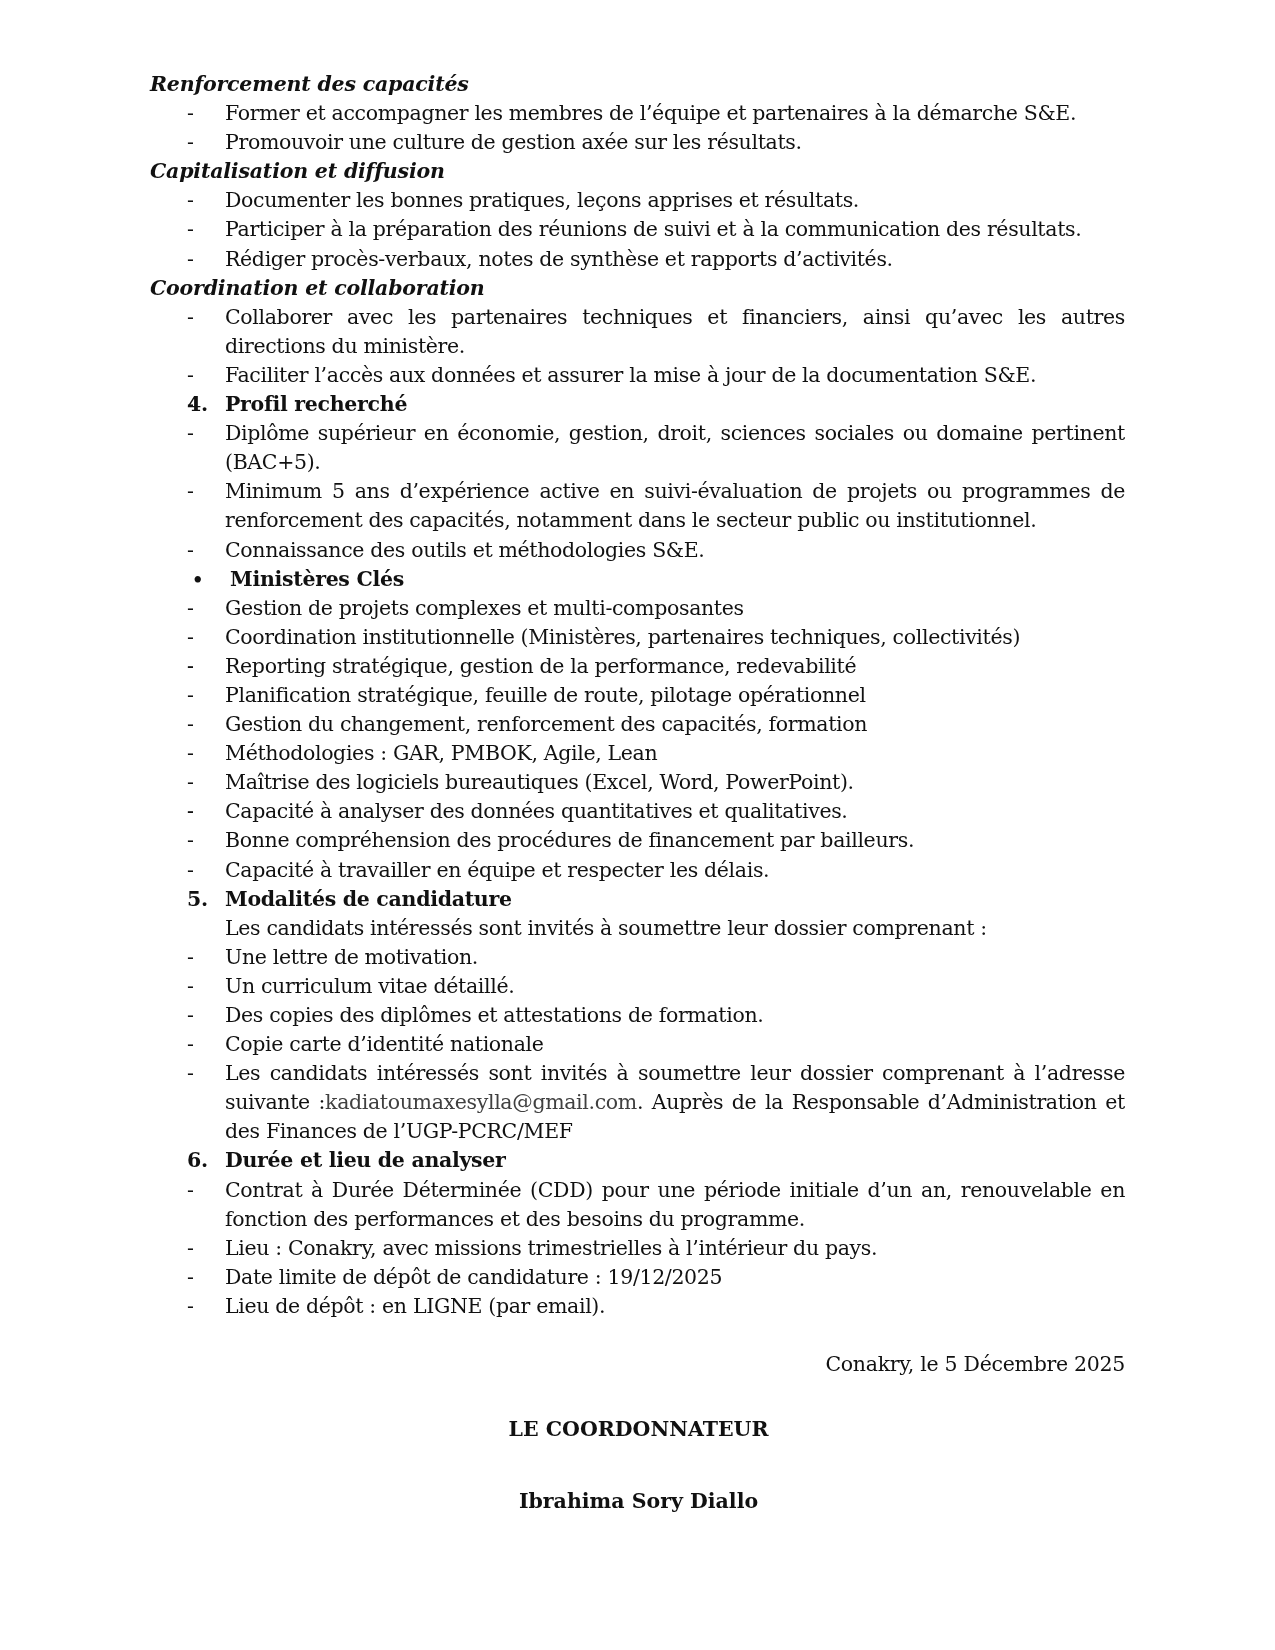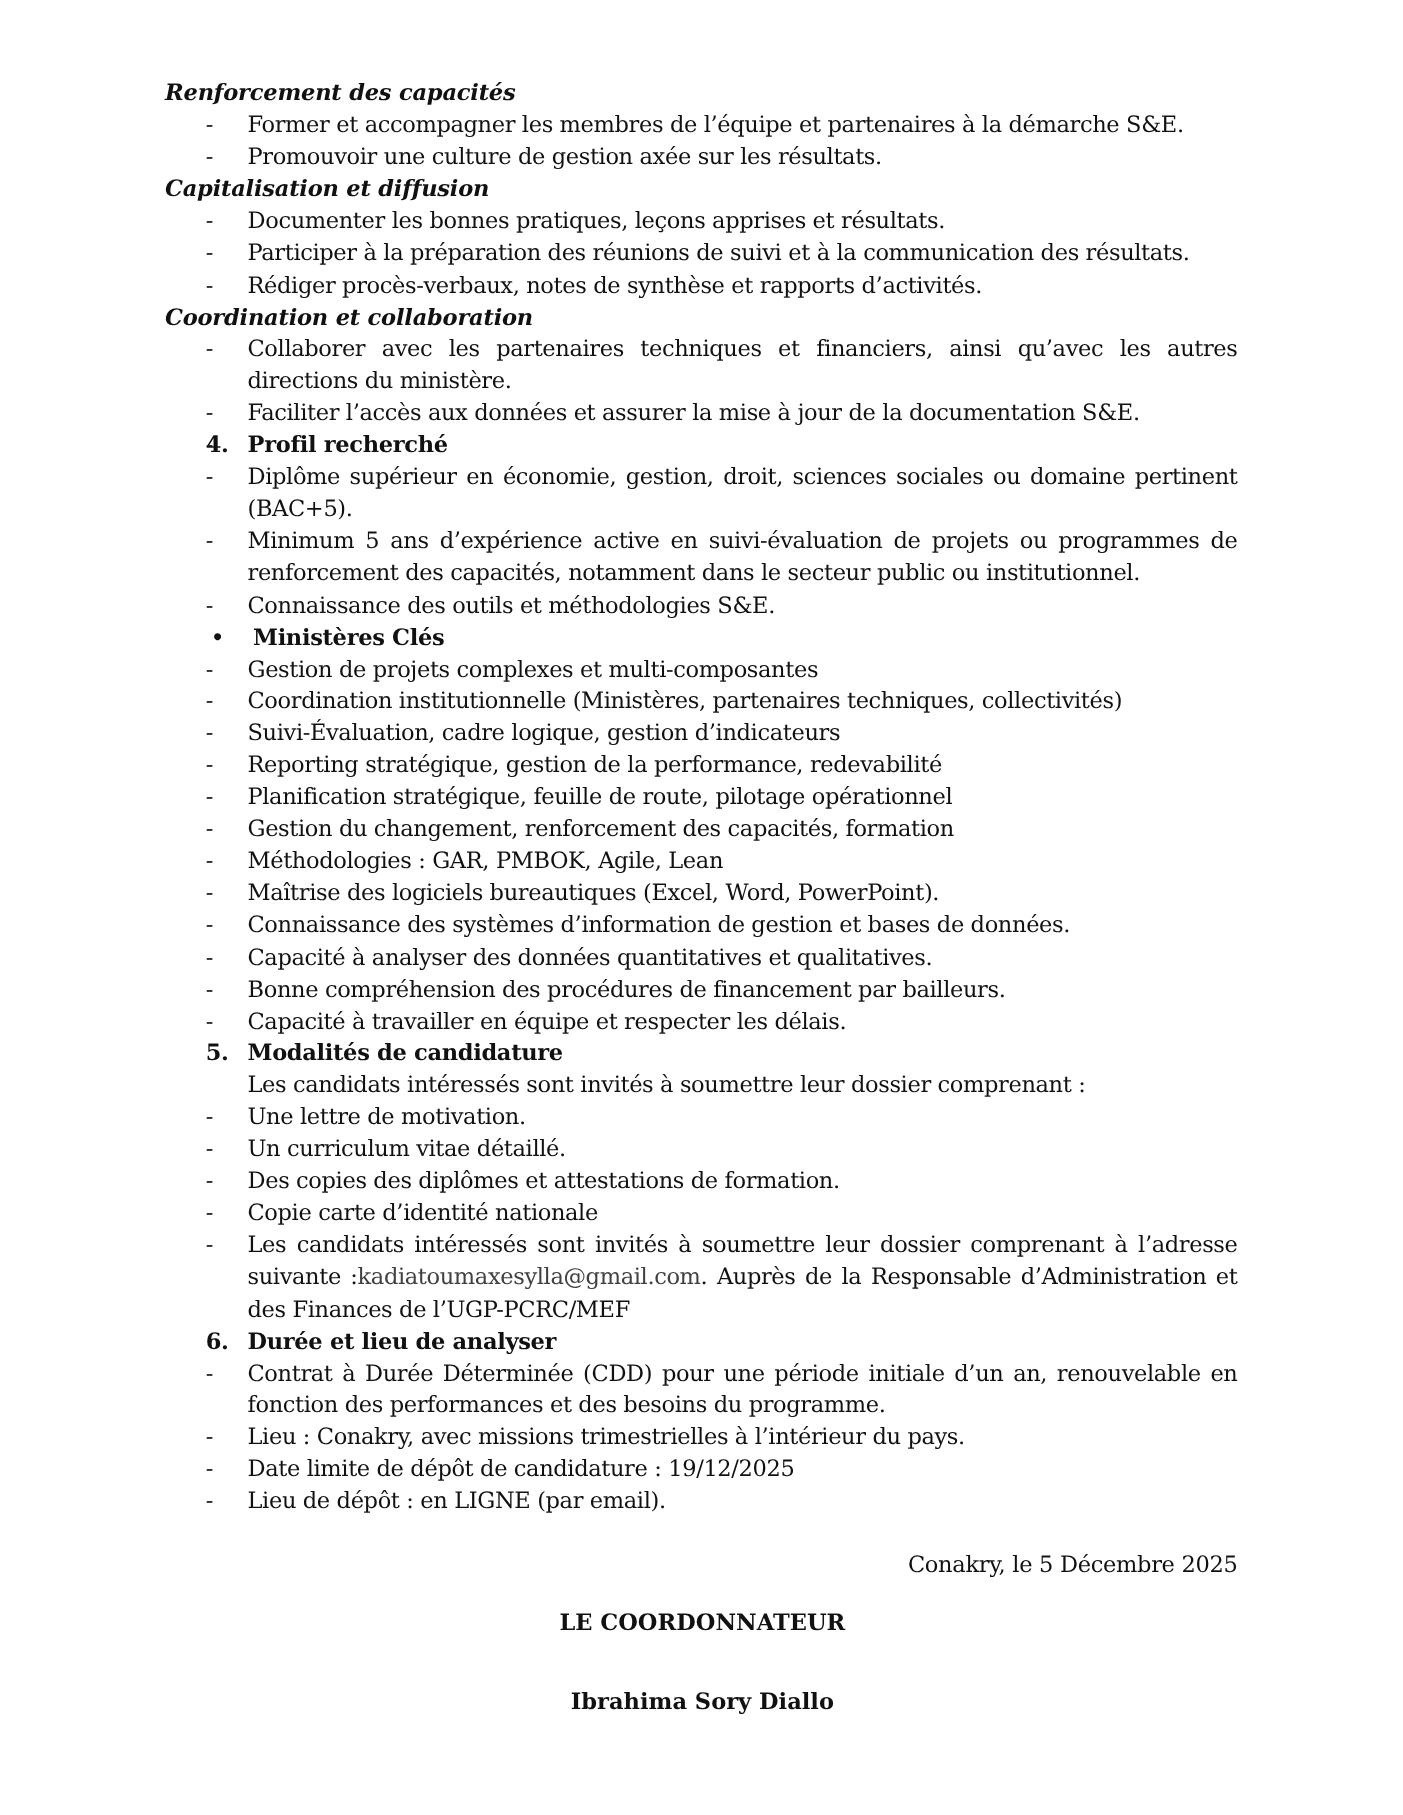--- a/index.html
+++ b/index.html
@@ -72,21 +72,21 @@
       text-decoration: none;
     }
     .date-line {
       text-align: right;
       margin-top: 29px;
       letter-spacing: -0.3px;
     }
     .sign-title {
       text-align: center;
       font-weight: bold;
-      margin-top: 24px;
+      margin-top: 36px;
       padding-left: 2px;
     }
     .sign-name {
       text-align: center;
       font-weight: bold;
       margin-top: 43px;
       padding-left: 2px;
     }
   </style>
 </head>
@@ -109,27 +109,27 @@
   <div class="item"><span class="dash">-</span></div>
 
   <div class="num-head"><span class="num">4.</span><span>Profil recherché</span></div>
   <div class="item"><span class="dash">-</span><span>Diplôme supérieur en économie, gestion, droit, sciences sociales ou domaine pertinent (BAC+5).</span></div>
   <div class="item"><span class="dash">-</span><span>Minimum 5 ans d’expérience active en suivi-évaluation de projets ou programmes de renforcement des capacités, notamment dans le secteur public ou institutionnel.</span></div>
   <div class="item"><span class="dash">-</span><span>Connaissance des outils et méthodologies S&amp;E.</span></div>
 
   <div class="bullet-head"><span class="bullet">•</span><span>Ministères Clés</span></div>
   <div class="item"><span class="dash">-</span><span>Gestion de projets complexes et multi-composantes</span></div>
   <div class="item"><span class="dash">-</span><span>Coordination institutionnelle (Ministères, partenaires techniques, collectivités)</span></div>
-  <div class="item"><span class="dash">-</span><span>Suivi-Évaluation, cadre logique, gestion d’indicateurs</span></div>
+  <div class="item"><span class="dash">-</span></div>
   <div class="item"><span class="dash">-</span><span>Reporting stratégique, gestion de la performance, redevabilité</span></div>
   <div class="item"><span class="dash">-</span><span>Planification stratégique, feuille de route, pilotage opérationnel</span></div>
   <div class="item"><span class="dash">-</span><span>Gestion du changement, renforcement des capacités, formation</span></div>
   <div class="item"><span class="dash">-</span><span>Méthodologies : GAR, PMBOK, Agile, Lean</span></div>
   <div class="item"><span class="dash">-</span><span>Maîtrise des logiciels bureautiques (Excel, Word, PowerPoint).</span></div>
-  <div class="item"><span class="dash">-</span><span>Connaissance des systèmes d’information de gestion et bases de données.</span></div>
+  <div class="item"><span class="dash">-</span></div>
   <div class="item"><span class="dash">-</span><span>Capacité à analyser des données quantitatives et qualitatives.</span></div>
   <div class="item"><span class="dash">-</span><span>Bonne compréhension des procédures de financement par bailleurs.</span></div>
   <div class="item"><span class="dash">-</span><span>Capacité à travailler en équipe et respecter les délais.</span></div>
 
   <div class="num-head"><span class="num">5.</span><span>Modalités de candidature</span></div>
   <div class="para">Les candidats intéressés sont invités à soumettre leur dossier comprenant :</div>
   <div class="item"><span class="dash">-</span><span>Une lettre de motivation.</span></div>
   <div class="item"><span class="dash">-</span><span>Un curriculum vitae détaillé.</span></div>
   <div class="item"><span class="dash">-</span><span>Des copies des diplômes et attestations de formation.</span></div>
   <div class="item"><span class="dash">-</span><span>Copie carte d’identité nationale</span></div>

